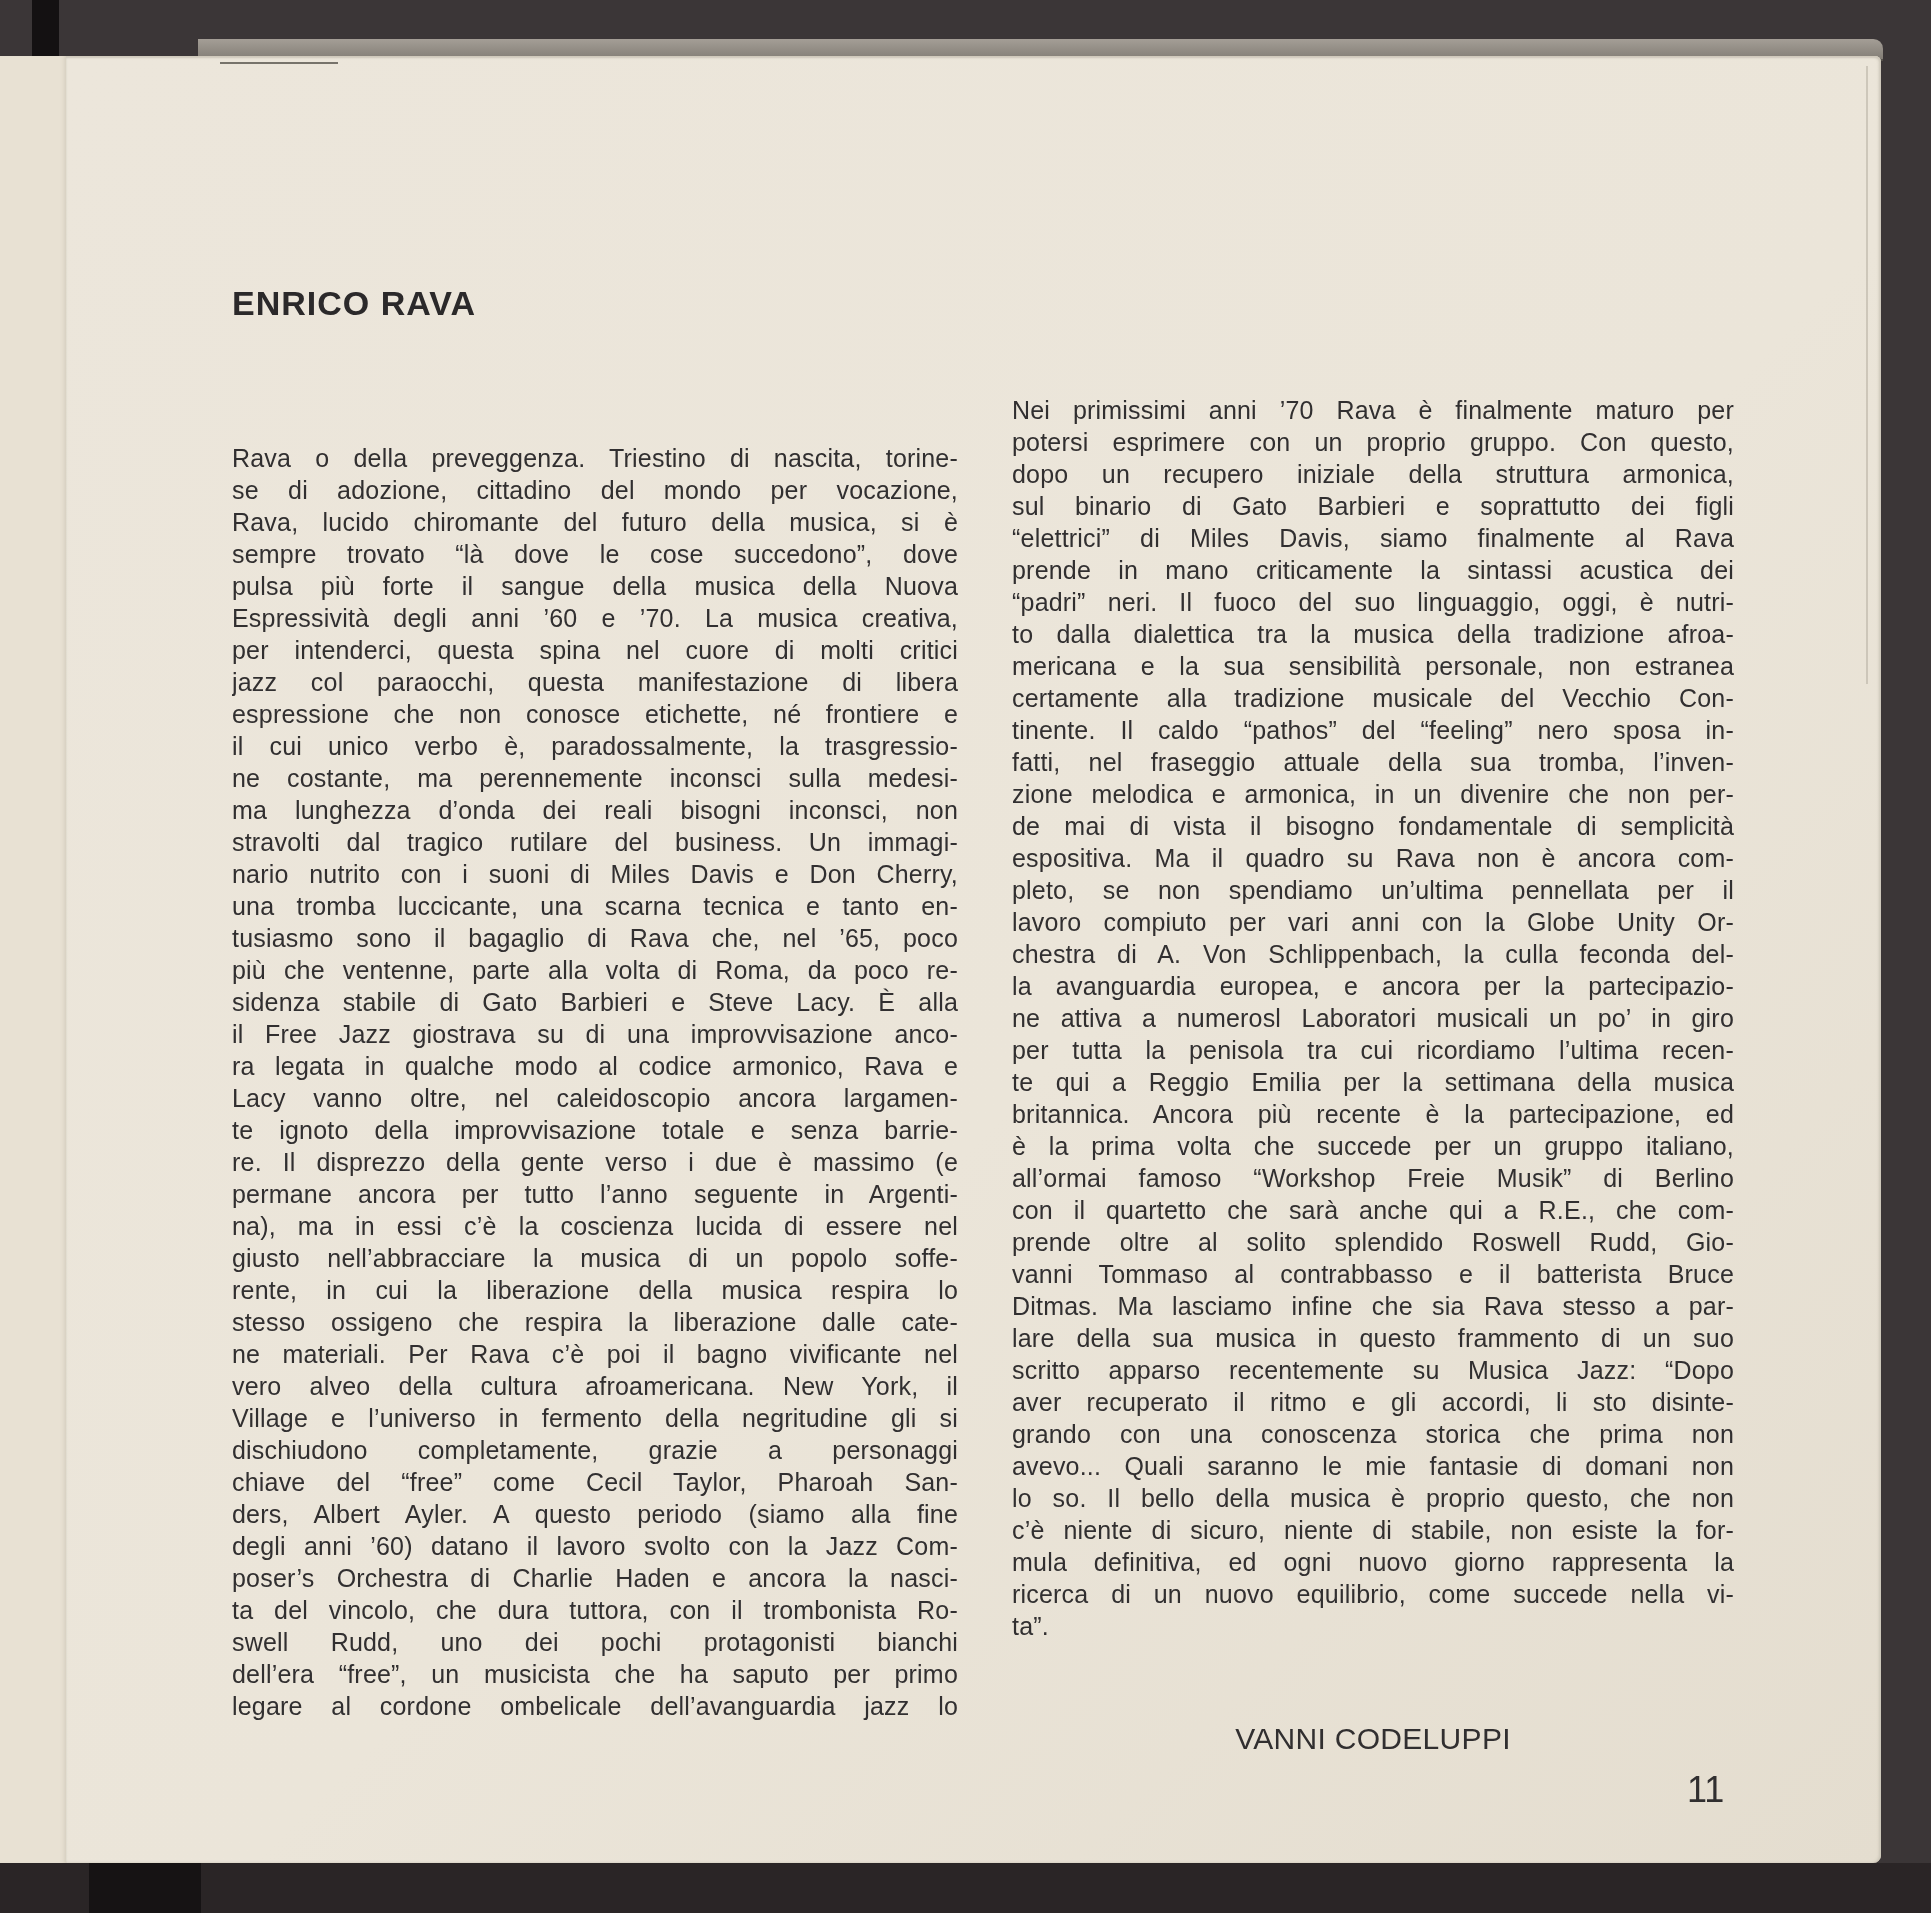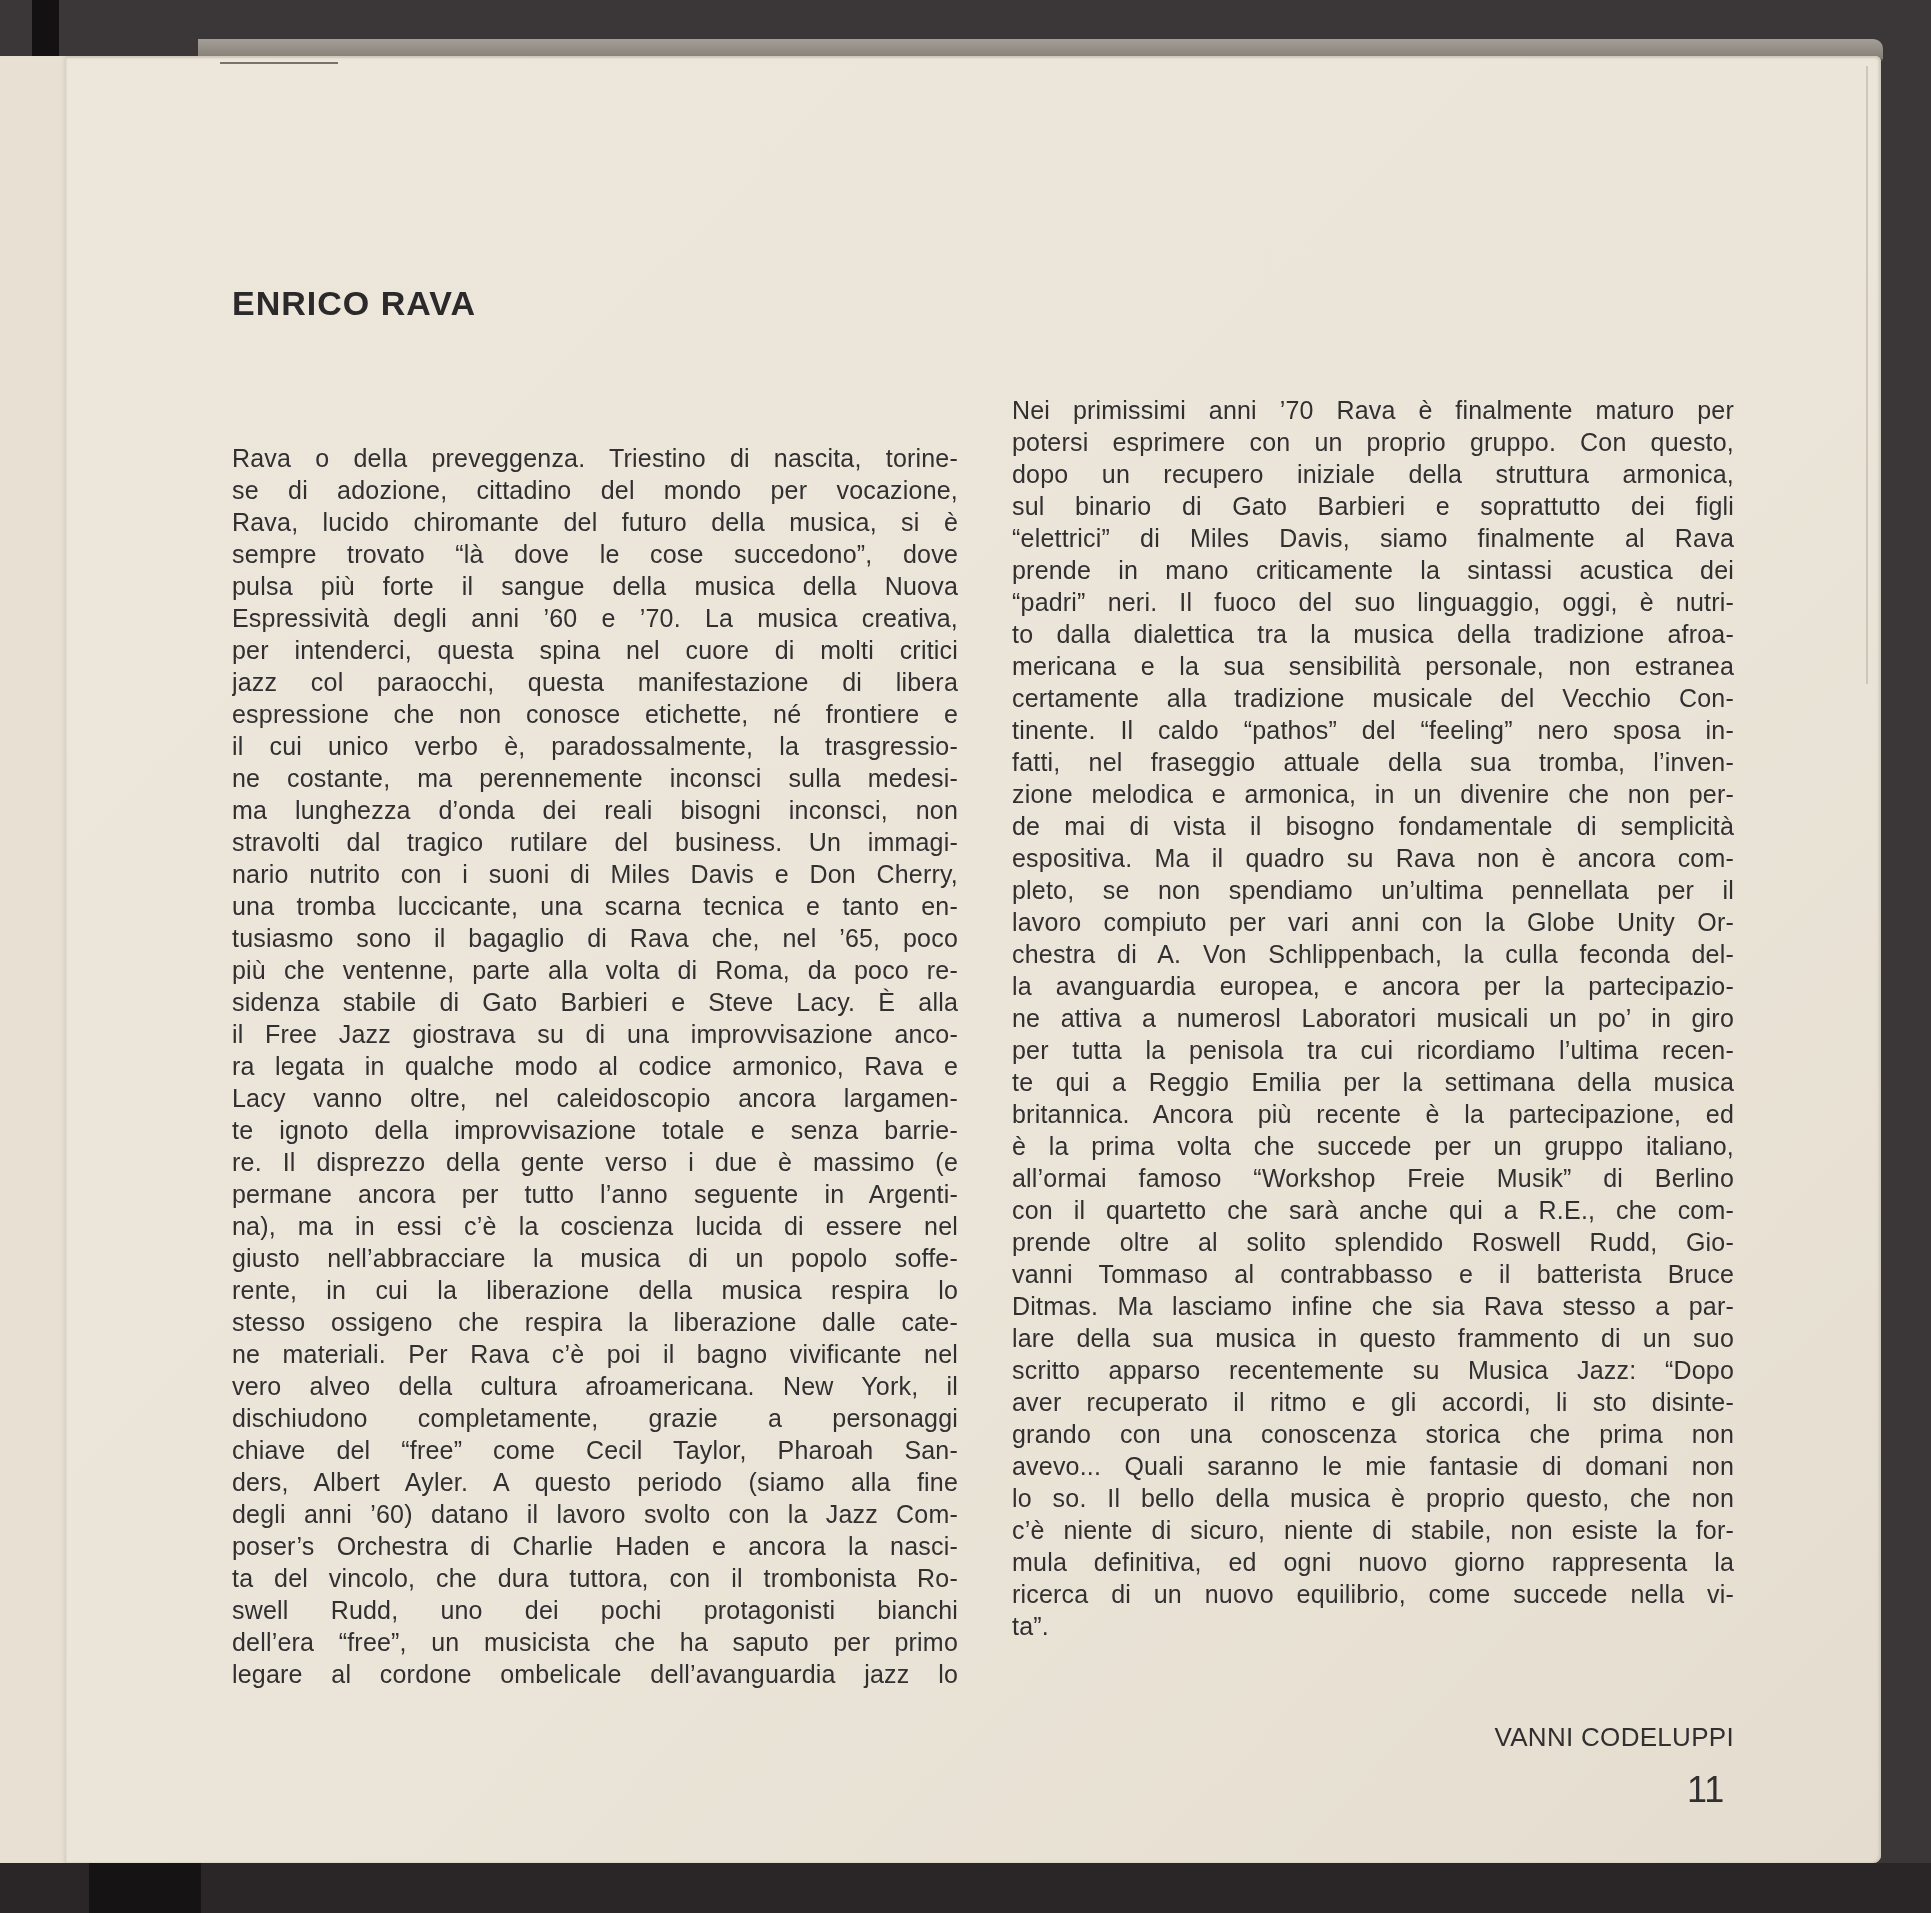--- a/index.html
+++ b/index.html
@@ -71,21 +71,21 @@
   .col-right{left:946px;width:722px;}
   .line{
     height:32px;line-height:32px;font-size:25px;
     text-align:justify;text-align-last:justify;
     overflow:hidden;letter-spacing:0.2px;
   }
   .col-right .line:last-child{text-align-last:left;}
 
   .byline{
     position:absolute;left:946px;top:1666px;width:722px;
-    font-size:26px;color:#312f30;text-align:right;letter-spacing:0.3px;
+    font-size:30px;color:#312f30;text-align:center;letter-spacing:0.3px;
   }
   .pagenum{
     position:absolute;left:1621px;top:1713px;width:58px;
     font-size:36px;color:#312f30;text-align:left;
   }
 </style>
 </head>
 <body>
 
 <div class="scene">
@@ -127,20 +127,21 @@
         <div class="line">Lacy vanno oltre, nel caleidoscopio ancora largamen-</div>
         <div class="line">te ignoto della improvvisazione totale e senza barrie-</div>
         <div class="line">re. Il disprezzo della gente verso i due è massimo (e</div>
         <div class="line">permane ancora per tutto l’anno seguente in Argenti-</div>
         <div class="line">na), ma in essi c’è la coscienza lucida di essere nel</div>
         <div class="line">giusto nell’abbracciare la musica di un popolo soffe-</div>
         <div class="line">rente, in cui la liberazione della musica respira lo</div>
         <div class="line">stesso ossigeno che respira la liberazione dalle cate-</div>
         <div class="line">ne materiali. Per Rava c’è poi il bagno vivificante nel</div>
         <div class="line">vero alveo della cultura afroamericana. New York, il</div>
+        <div class="line">Village e l’universo in fermento della negritudine gli si</div>
         <div class="line">dischiudono completamente, grazie a personaggi</div>
         <div class="line">chiave del “free” come Cecil Taylor, Pharoah San-</div>
         <div class="line">ders, Albert Ayler. A questo periodo (siamo alla fine</div>
         <div class="line">degli anni ’60) datano il lavoro svolto con la Jazz Com-</div>
         <div class="line">poser’s Orchestra di Charlie Haden e ancora la nasci-</div>
         <div class="line">ta del vincolo, che dura tuttora, con il trombonista Ro-</div>
         <div class="line">swell Rudd, uno dei pochi protagonisti bianchi</div>
         <div class="line">dell’era “free”, un musicista che ha saputo per primo</div>
         <div class="line">legare al cordone ombelicale dell’avanguardia jazz lo</div>
       </div>

